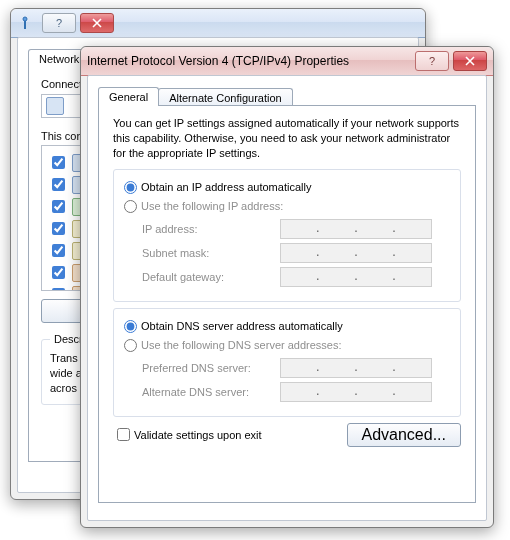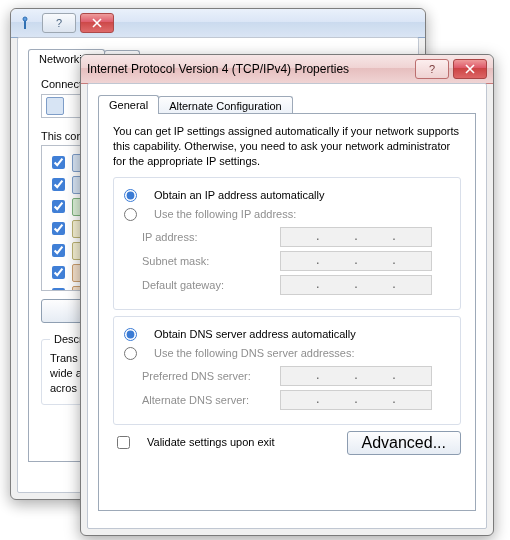--- a/index.html
+++ b/index.html
@@ -1,18 +1,18 @@
 <!DOCTYPE html>
 <html><head>
 <meta charset="utf-8">
 <style>
   html,body{margin:0;padding:0;width:510px;height:540px;background:#fff;font-family:"Segoe UI",Tahoma,sans-serif;font-size:11px;color:#000;overflow:hidden}
   .dialog{position:absolute;background:#f0f0f0;border:1px solid #7a7a7a;border-radius:6px;box-shadow:0 4px 15px rgba(0,0,0,0.35);}
   .dialog.back{left:10px;top:8px;width:414px;height:490px;opacity:0.97}
-  .dialog.front{left:80px;top:54px;width:412px;height:480px;z-index:10}
+  .dialog.front{left:80px;top:46px;width:412px;height:480px;z-index:10}
   .titlebar{height:28px;border-radius:6px 6px 0 0;background:linear-gradient(#eaf1fb,#dae6f6 45%,#c9d9ee 46%,#d9e5f4);border-bottom:1px solid #8aa5c7;display:flex;align-items:center;padding:0 6px}
   .titlebar.front-t{background:linear-gradient(#f6e6e6,#f0d4d4 45%,#e6bebe 46%,#f0d4d4);border-bottom:1px solid #c77a7a}
   .titlebar .icon{width:16px;height:16px;margin-right:5px;display:flex;align-items:center;justify-content:center}
   .titlebar .title{flex:1;font-size:12px;color:#000}
   .titlebtn{width:32px;height:18px;border-radius:3px;border:1px solid #9aa5b0;background:linear-gradient(#f8fafd,#dbe4ef);margin-left:4px;display:flex;align-items:center;justify-content:center;color:#45607f;font-size:11px;line-height:1}
   .titlebtn svg{pointer-events:none}
   .front .titlebtn{border-color:#bb6e6e;background:linear-gradient(#fceeee,#efd2d2);color:#7a3b3b}
   .titlebtn.close{background:linear-gradient(#e99,#d56 46%,#c44 47%,#d66);border-color:#a44;color:#fff}
   .client{position:absolute;inset:28px 6px 6px 6px;background:#fff;border:1px solid #c0c7d2;border-radius:2px}
   .tabs{position:relative;margin:8px 10px 0}
@@ -27,21 +27,21 @@
   .mini-ico.y{background:#f4efd0;border-color:#b9b070}
   .mini-ico.g{background:#daf0d6;border-color:#7ab07a}
   .mini-ico.o{background:#f4e0ca;border-color:#c99b6b}
   .mini-ico.b{background:#d6e4f4;border-color:#7a9ac7}
   .back .cbrow span{white-space:nowrap;overflow:hidden;text-overflow:clip;color:#000}
   .btn{border:1px solid #8c9cb0;border-radius:3px;background:linear-gradient(#fdfdfe,#e6ecf4);padding:2px 14px;font:inherit;font-size:16px;min-width:60px}
   .btn.def{border-color:#4f84d6;box-shadow:0 0 0 1px #8fb7ef inset}
   .front .tabpanel{height:398px;padding:10px 14px 8px;box-sizing:border-box;position:relative}
   .intro{font-size:11px;color:#000;line-height:1.35;margin-bottom:8px}
   .fs{border:1px solid #d9dfea;border-radius:3px;padding:9px 10px 10px;margin-bottom:6px;position:relative}
-  .radiorow{display:flex;gap:17px;margin:2px 0 6px}
+  .radiorow{display:flex;align-items:center;gap:4px;margin:2px 0 6px}
   .radiorow input{accent-color:#3a7bd5;margin:0}
   .field{display:flex;align-items:center;margin:4px 0 4px 18px}
   .field label{width:138px;color:#8f8f8f}
   .ipbox{width:150px;height:18px;border:1px solid #cfcfcf;background:#f1f1f1;display:flex;align-items:center;justify-content:space-evenly;color:#8a8a8a;font-size:9px}
   .ipbox span{flex:1;text-align:center}
   .ipdot{color:#666}
   .gray{color:#8f8f8f}
   .bottom-row{display:flex;align-items:center;justify-content:space-between;margin-top:6px}
   .okrow{display:flex;justify-content:flex-end;gap:6px;margin:8px 10px 0 0}
   .dialog.front .okrow{margin:8px 6px 0 0}

